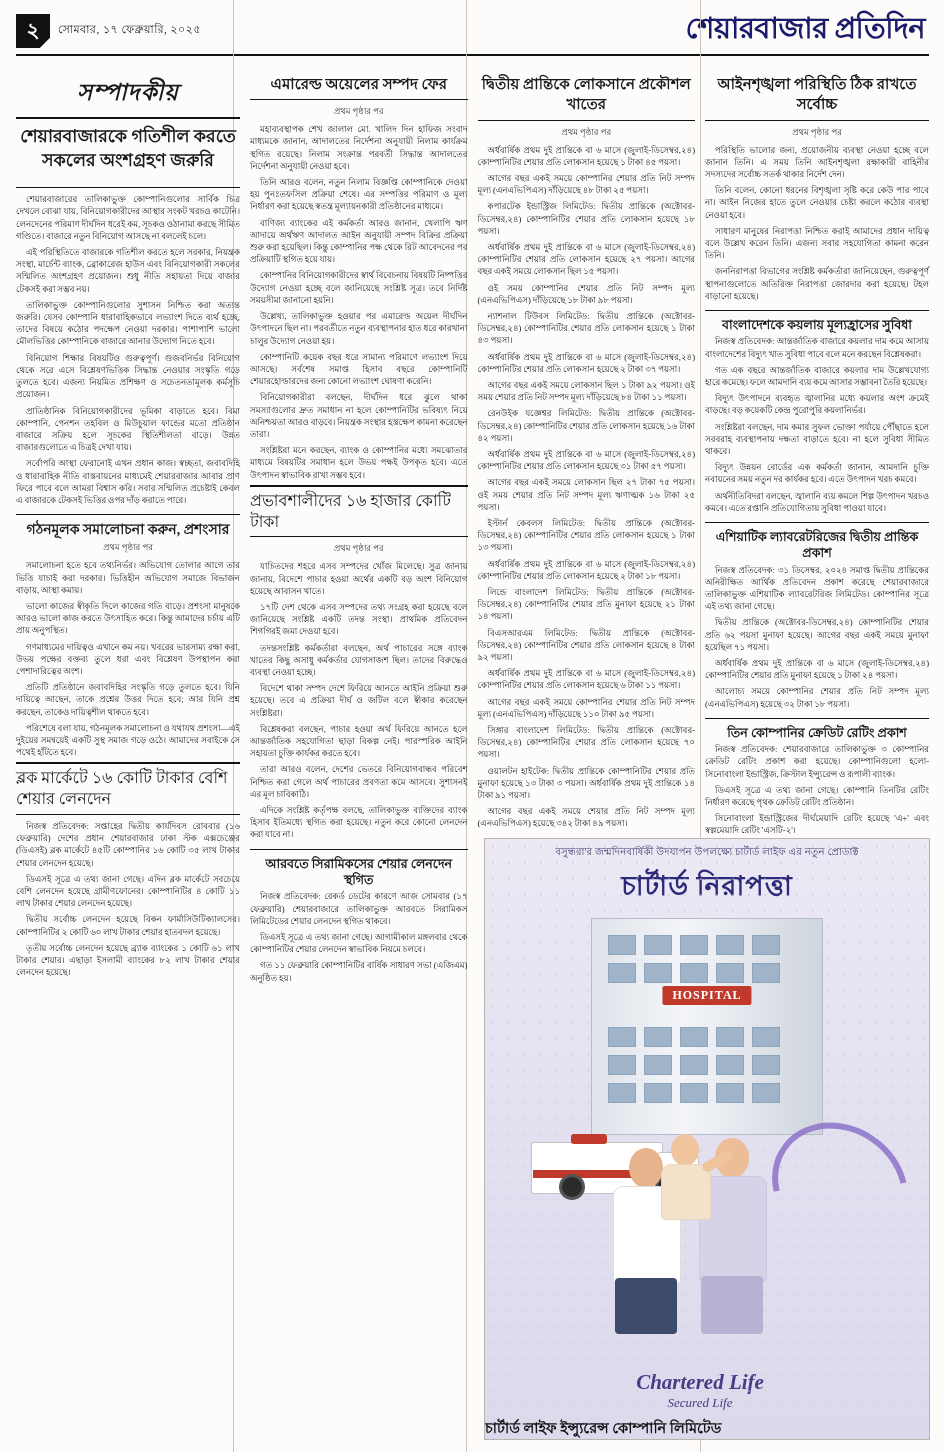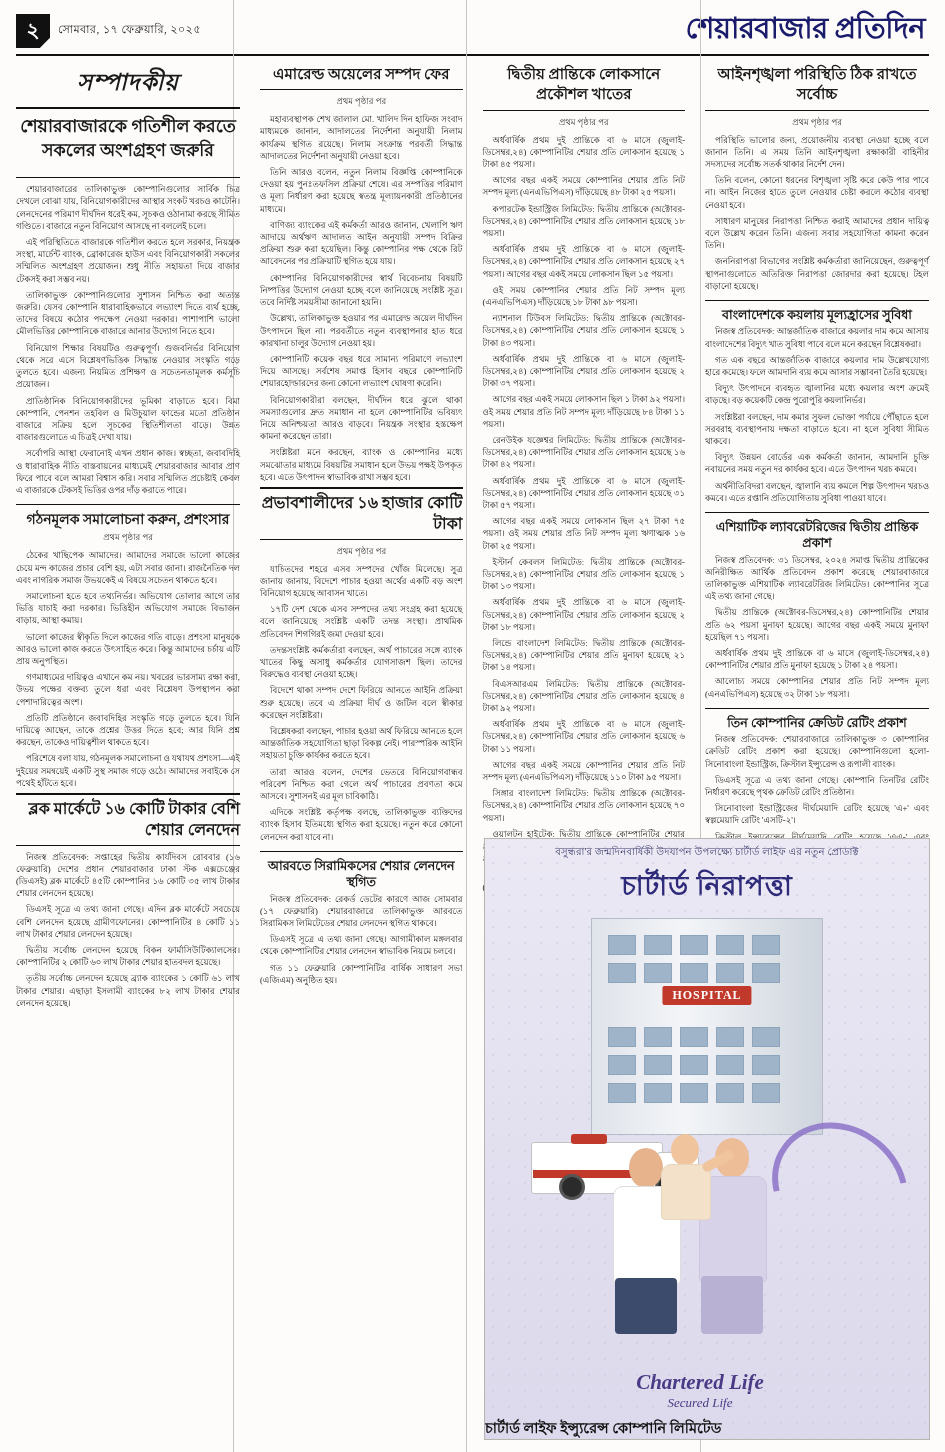--- a/index.html
+++ b/index.html
@@ -33,22 +33,22 @@
   .mast-date{font-size:11px;letter-spacing:.5px;padding-bottom:2px;}
   .mast-title{
     font-size:29px;font-weight:bold;color:#1b1b6b;
     letter-spacing:-.5px;line-height:1;padding-right:4px;
     font-family:"Liberation Serif",serif;
   }
   
   .grid{
     display:grid;
     grid-template-columns:224px 1fr 1fr 224px;
-    gap:20px;
-    margin-top:8px;
+    gap:10px;
+    margin-top:18px;
     height:1370px;
   }
   .col{position:relative;}
   .vline{
     position:absolute;top:0;bottom:0;width:1px;background:#c9c6c0;
   }
   .sep-1{left:233px;}.sep-2{left:466px;}.sep-3{left:700px;}
   
   .edit-logo{
     text-align:center;font-size:23px;font-style:italic;font-weight:bold;
@@ -56,21 +56,21 @@
     letter-spacing:1px;
   }
   .hd1{
     font-size:17.5px;font-weight:bold;line-height:1.35;text-align:center;
     border-bottom:1px solid #111;padding-bottom:15px;margin-bottom:5px;
   }
   .byline{
     text-align:center;font-size:8.5px;margin:2px 0 4px 0;color:#333;
   }
   .boxhd{
-    text-align:right;font-size:16px;font-weight:bold;
+    text-align:left;font-size:16px;font-weight:normal;
     border-top:2px solid #111;border-bottom:1px solid #111;
     padding:4px 0 4px 0;margin-bottom:5px;line-height:1.3;
   }
   
   p.t{
     font-size:8.6px;line-height:1.42;text-align:justify;
     margin:0 0 4px 0;hyphens:auto;word-spacing:-.3px;
   }
   p.t.ind{text-indent:10px;}
   
@@ -177,21 +177,20 @@
       <div class="hd1">শেয়ারবাজারকে গতিশীল করতে সকলের অংশগ্রহণ জরুরি</div>
       <p class="t ind">শেয়ারবাজারের তালিকাভুক্ত কোম্পানিগুলোর সার্বিক চিত্র দেখলে বোঝা যায়, বিনিয়োগকারীদের আস্থার সংকট খরচও কাটেনি। লেনদেনের পরিমাণ দীর্ঘদিন ধরেই কম, সূচকও ওঠানামা করছে সীমিত গণ্ডিতে। বাজারে নতুন বিনিয়োগ আসছে না বললেই চলে।</p>
       <p class="t ind">এই পরিস্থিতিতে বাজারকে গতিশীল করতে হলে সরকার, নিয়ন্ত্রক সংস্থা, মার্চেন্ট ব্যাংক, ব্রোকারেজ হাউস এবং বিনিয়োগকারী সকলের সম্মিলিত অংশগ্রহণ প্রয়োজন। শুধু নীতি সহায়তা দিয়ে বাজার টেকসই করা সম্ভব নয়।</p>
       <p class="t ind">তালিকাভুক্ত কোম্পানিগুলোর সুশাসন নিশ্চিত করা অত্যন্ত জরুরি। যেসব কোম্পানি ধারাবাহিকভাবে লভ্যাংশ দিতে ব্যর্থ হচ্ছে, তাদের বিষয়ে কঠোর পদক্ষেপ নেওয়া দরকার। পাশাপাশি ভালো মৌলভিত্তির কোম্পানিকে বাজারে আনার উদ্যোগ নিতে হবে।</p>
       <p class="t ind">বিনিয়োগ শিক্ষার বিষয়টিও গুরুত্বপূর্ণ। গুজবনির্ভর বিনিয়োগ থেকে সরে এসে বিশ্লেষণভিত্তিক সিদ্ধান্ত নেওয়ার সংস্কৃতি গড়ে তুলতে হবে। এজন্য নিয়মিত প্রশিক্ষণ ও সচেতনতামূলক কর্মসূচি প্রয়োজন।</p>
       <p class="t ind">প্রাতিষ্ঠানিক বিনিয়োগকারীদের ভূমিকা বাড়াতে হবে। বিমা কোম্পানি, পেনশন তহবিল ও মিউচুয়াল ফান্ডের মতো প্রতিষ্ঠান বাজারে সক্রিয় হলে সূচকের স্থিতিশীলতা বাড়ে। উন্নত বাজারগুলোতে এ চিত্রই দেখা যায়।</p>
       <p class="t ind">সর্বোপরি আস্থা ফেরানোই এখন প্রধান কাজ। স্বচ্ছতা, জবাবদিহি ও ধারাবাহিক নীতি বাস্তবায়নের মাধ্যমেই শেয়ারবাজার আবার প্রাণ ফিরে পাবে বলে আমরা বিশ্বাস করি। সবার সম্মিলিত প্রচেষ্টাই কেবল এ বাজারকে টেকসই ভিত্তির ওপর দাঁড় করাতে পারে।</p>
 
       <div class="hd-mid">গঠনমূলক সমালোচনা করুন, প্রশংসার</div>
       <div class="byline">প্রথম পৃষ্ঠার পর</div>
-      <p class="t ind">ঠেকের খাছিপেক আমাদের। আমাদের সমাজে ভালো কাজের চেয়ে মন্দ কাজের প্রচার বেশি হয়, এটা সবার জানা। রাজনৈতিক দল এবং নাগরিক সমাজ উভয়কেই এ বিষয়ে সচেতন থাকতে হবে।</p>
       <p class="t ind">সমালোচনা হতে হবে তথ্যনির্ভর। অভিযোগ তোলার আগে তার ভিত্তি যাচাই করা দরকার। ভিত্তিহীন অভিযোগ সমাজে বিভাজন বাড়ায়, আস্থা কমায়।</p>
       <p class="t ind">ভালো কাজের স্বীকৃতি দিলে কাজের গতি বাড়ে। প্রশংসা মানুষকে আরও ভালো কাজ করতে উৎসাহিত করে। কিন্তু আমাদের চর্চায় এটি প্রায় অনুপস্থিত।</p>
       <p class="t ind">গণমাধ্যমের দায়িত্বও এখানে কম নয়। খবরের ভারসাম্য রক্ষা করা, উভয় পক্ষের বক্তব্য তুলে ধরা এবং বিশ্লেষণ উপস্থাপন করা পেশাদারিত্বের অংশ।</p>
       <p class="t ind">প্রতিটি প্রতিষ্ঠানে জবাবদিহির সংস্কৃতি গড়ে তুলতে হবে। যিনি দায়িত্বে আছেন, তাকে প্রশ্নের উত্তর দিতে হবে; আর যিনি প্রশ্ন করছেন, তাকেও দায়িত্বশীল থাকতে হবে।</p>
       <p class="t ind">পরিশেষে বলা যায়, গঠনমূলক সমালোচনা ও যথাযথ প্রশংসা—এই দুইয়ের সমন্বয়েই একটি সুস্থ সমাজ গড়ে ওঠে। আমাদের সবাইকে সে পথেই হাঁটতে হবে।</p>
 
       <div class="boxhd">ব্লক মার্কেটে ১৬ কোটি টাকার বেশি শেয়ার লেনদেন</div>
       <p class="t ind">নিজস্ব প্রতিবেদক: সপ্তাহের দ্বিতীয় কার্যদিবস রোববার (১৬ ফেব্রুয়ারি) দেশের প্রধান শেয়ারবাজার ঢাকা স্টক এক্সচেঞ্জের (ডিএসই) ব্লক মার্কেটে ৪৫টি কোম্পানির ১৬ কোটি ৩৫ লাখ টাকার শেয়ার লেনদেন হয়েছে।</p>
       <p class="t ind">ডিএসই সূত্রে এ তথ্য জানা গেছে। এদিন ব্লক মার্কেটে সবচেয়ে বেশি লেনদেন হয়েছে গ্রামীণফোনের। কোম্পানিটির ৪ কোটি ১১ লাখ টাকার শেয়ার লেনদেন হয়েছে।</p>
       <p class="t ind">দ্বিতীয় সর্বোচ্চ লেনদেন হয়েছে বিকন ফার্মাসিউটিক্যালসের। কোম্পানিটির ২ কোটি ৬০ লাখ টাকার শেয়ার হাতবদল হয়েছে।</p>

